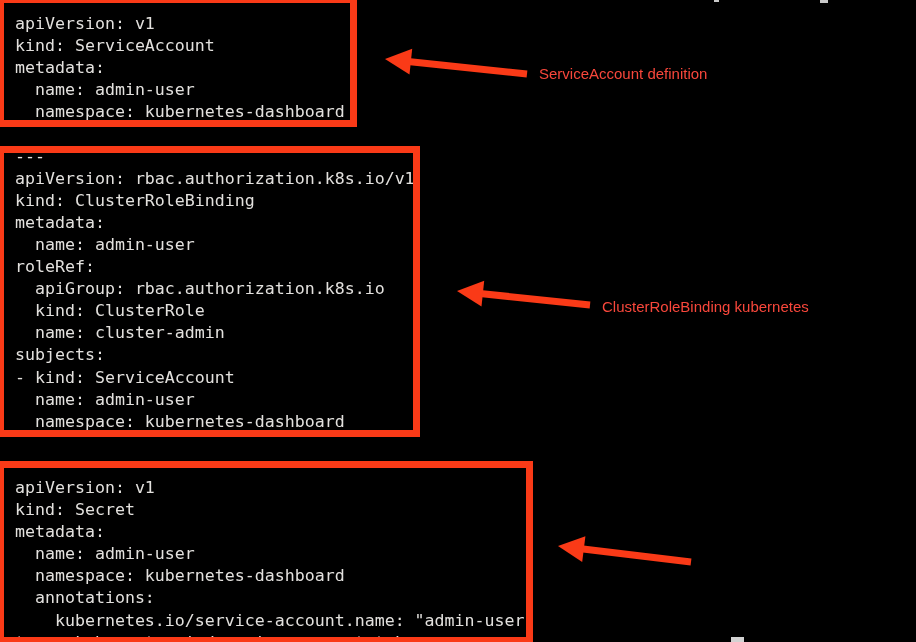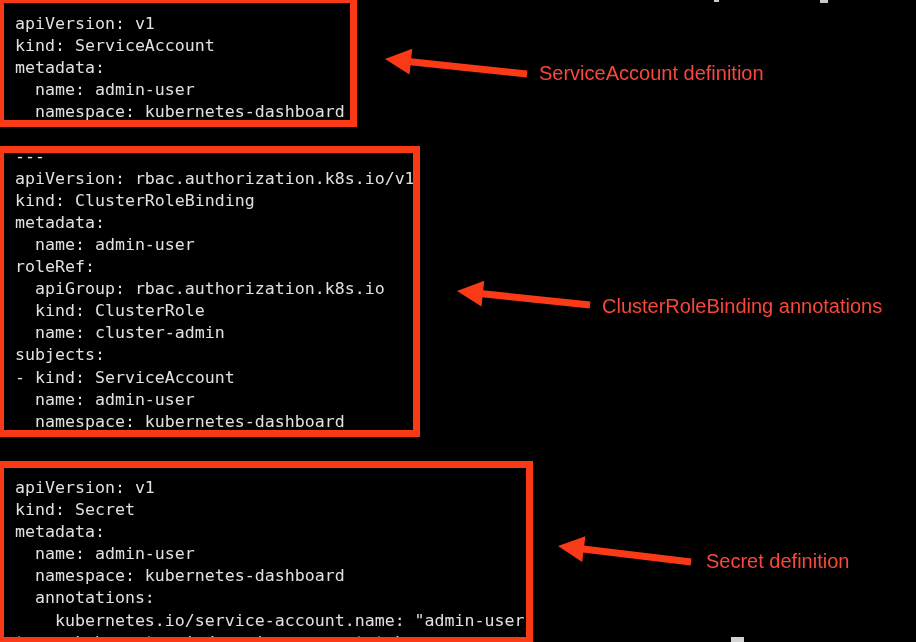--- a/index.html
+++ b/index.html
@@ -50,21 +50,21 @@
     stroke-width: 7;
     fill: none;
   }
   .arrow-head {
     fill: var(--accent_red, #fa3a17);
     stroke: none;
   }
   .callout-label {
     position: absolute;
     font-family: "Liberation Sans", sans-serif;
-    font-size: 20px;
+    font-size: 15px;
     line-height: 23px;
     color: var(--label_red, #f8473b);
     white-space: nowrap;
     z-index: 4;
   }
   .label1 { left: 539px; top: 62px; }
   .label2 { left: 602px; top: 295px; }
   .label3 { left: 706px; top: 550px; }
   .artifact {
     position: absolute;
@@ -123,20 +123,19 @@
       <line class="arrow-shaft" x1="590" y1="305" x2="480" y2="293.5"></line>
       <polygon class="arrow-head" points="457,291 481.5,306.6 484.2,280.8"></polygon>
     </g>
     <g>
       <line class="arrow-shaft" x1="691" y1="562" x2="581" y2="548.8"></line>
       <polygon class="arrow-head" points="558,546 582.2,562.0 585.4,536.2"></polygon>
     </g>
   </svg>
 
   <div class="callout-label label1">ServiceAccount definition</div>
-  <div class="callout-label label2">ClusterRoleBinding annotations</div>
-  <div class="callout-label label3">Secret definition</div>
+  <div class="callout-label label2">ClusterRoleBinding kubernetes</div>
 
   <div class="artifact speck-a"></div>
   <div class="artifact speck-b"></div>
   <div class="artifact cursor-dash"></div>
 
 </div>
 
 </body></html>

